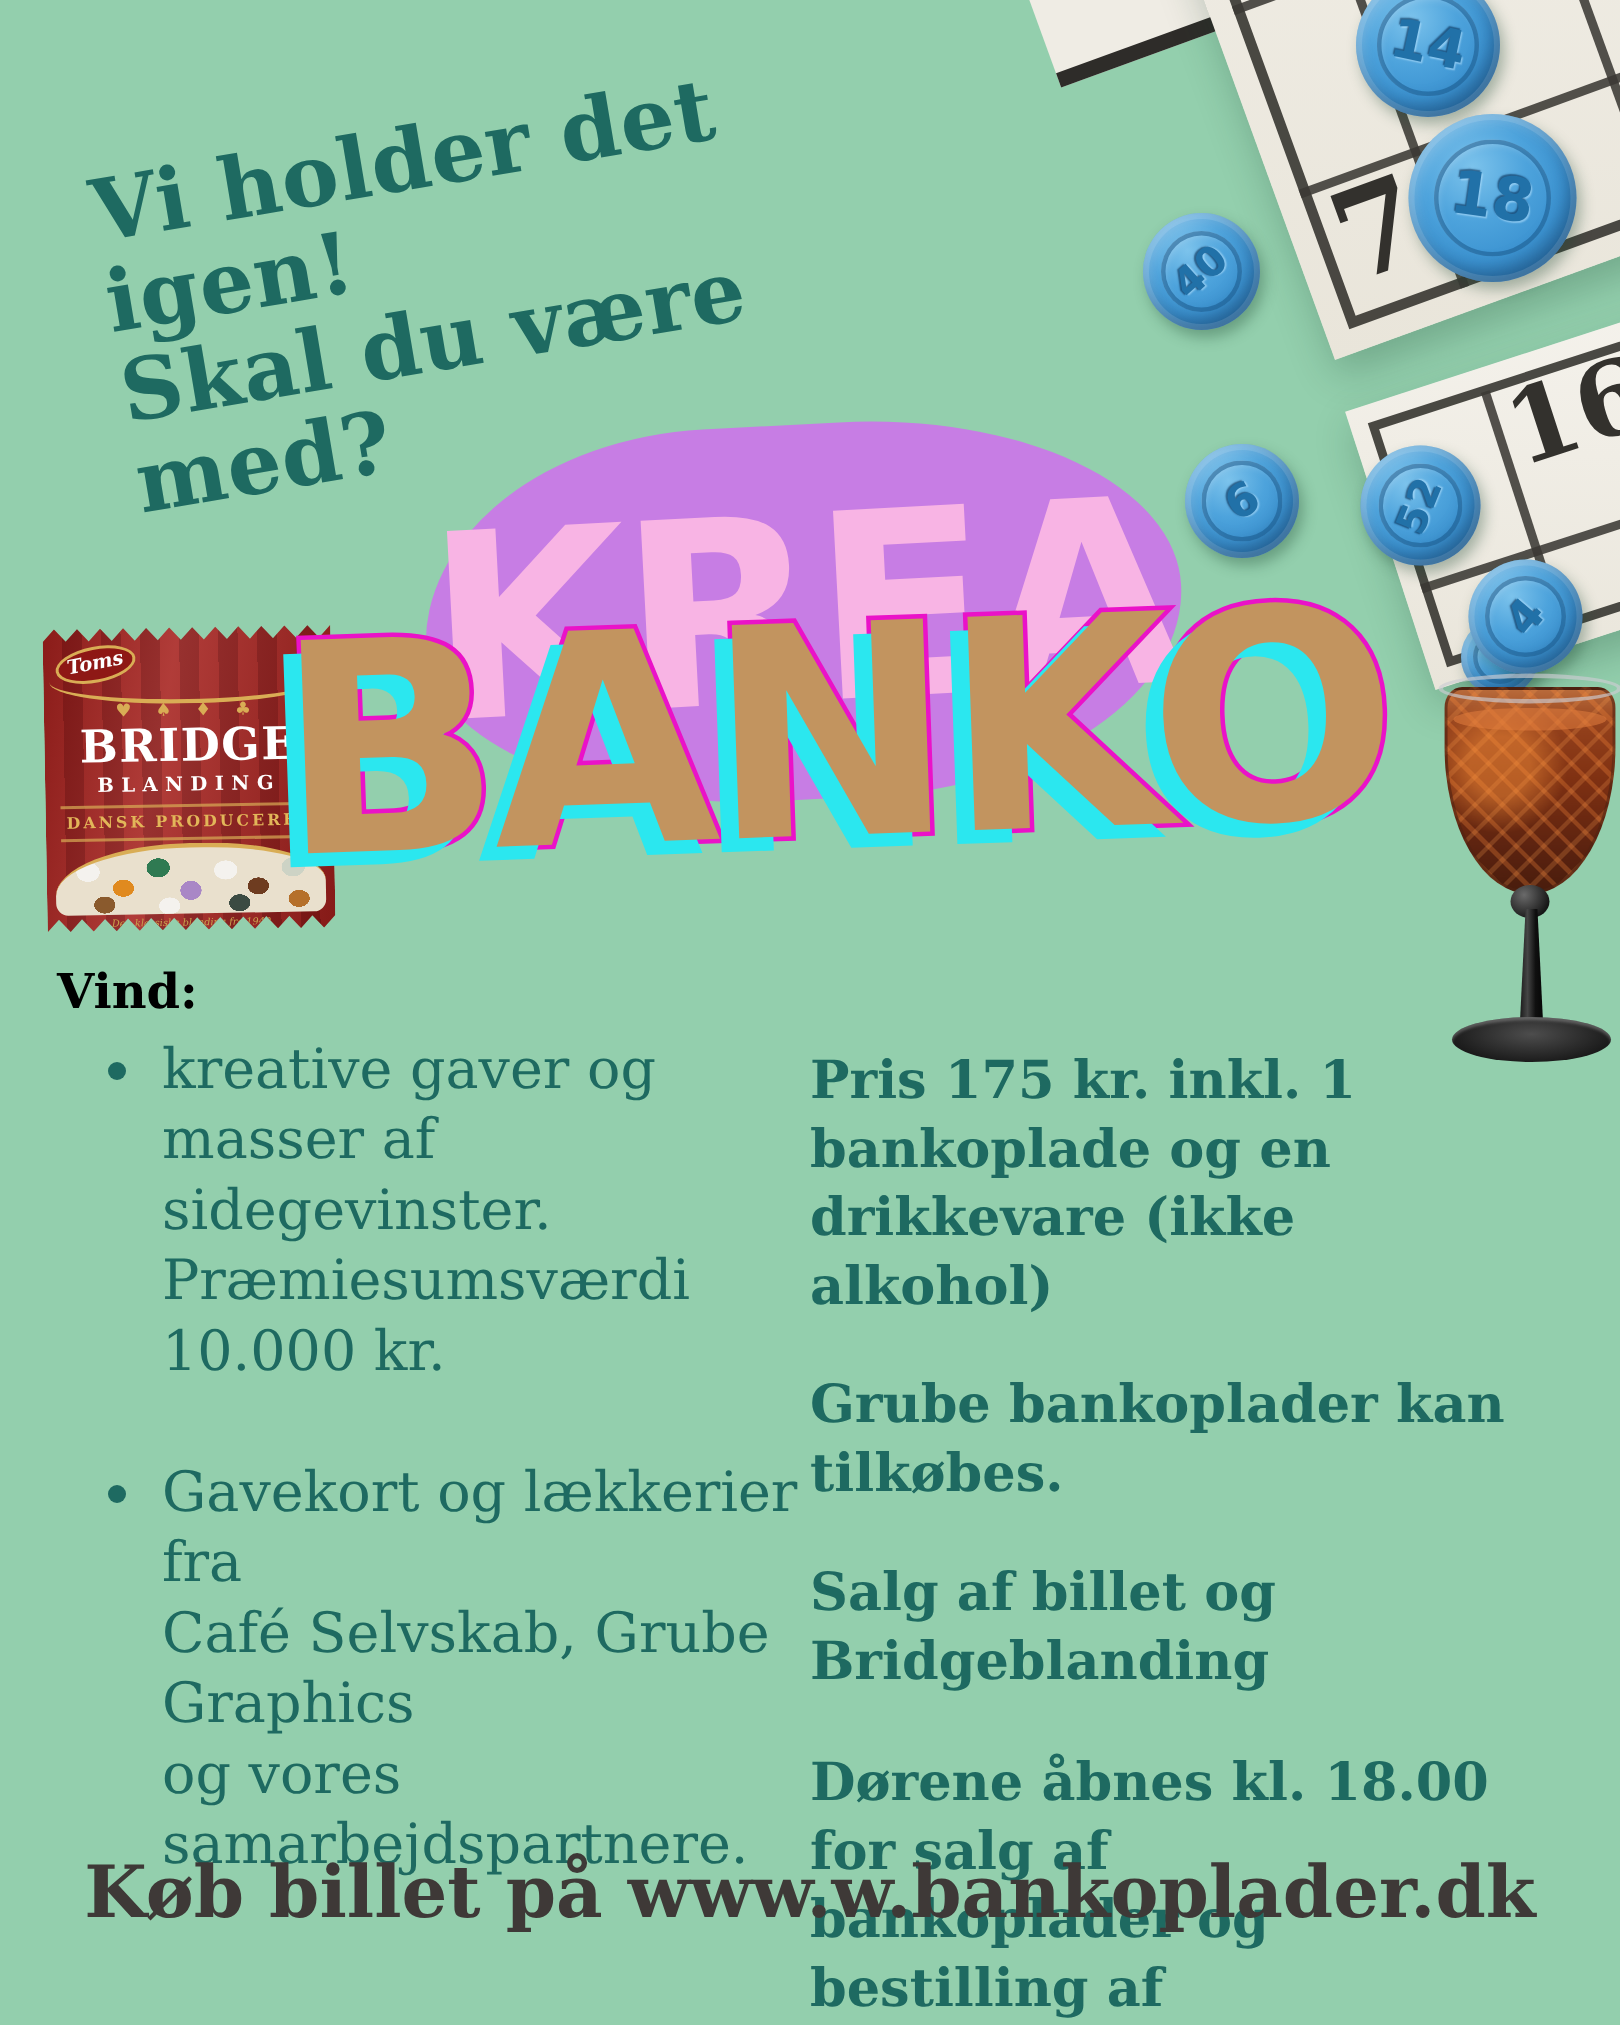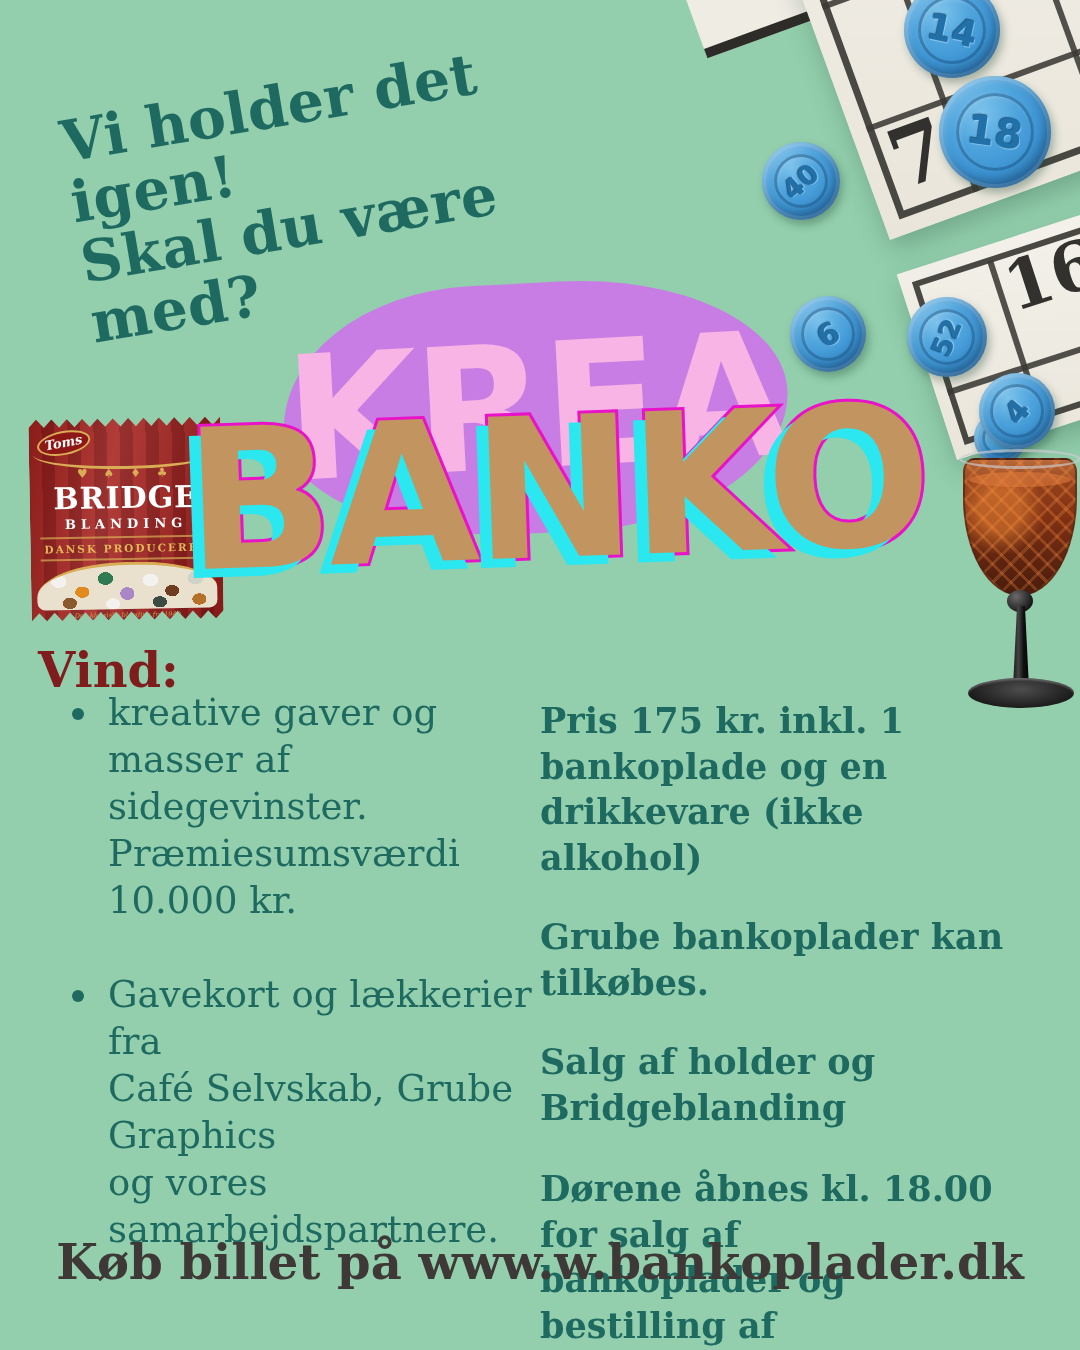--- a/index.html
+++ b/index.html
@@ -141,21 +141,21 @@
       radial-gradient(ellipse 10px 8px at 42% 88%, #f4f2ee 70%, transparent 71%),
       radial-gradient(ellipse 10px 8px at 68% 85%, #3b4b42 70%, transparent 71%),
       radial-gradient(ellipse 10px 8px at 90% 80%, #b5702a 70%, transparent 71%),
       #e9e0cd; }
   .bag-tagline{ position:absolute; left:0; right:0; bottom:3px; text-align:center;
     color:#caa34e; font-style:italic; font-size:6.5px; z-index:1; }
   
   .date-block{ position:absolute; left:318px; top:556px; width:424px; z-index:4; text-align:center;
     color:#1e6a61; font-weight:bold; font-size:50px; line-height:1.32; }
   
-  .vind-heading{ position:absolute; left:38px; top:642px; color:#7f1d1d; font-weight:bold; font-size:48px; }
+  .vind-heading{ position:absolute; left:38px; top:642px; color:#000000; font-weight:bold; font-size:32px; }
   .bullet-list{ position:absolute; left:72px; top:690px; width:480px; color:#1e6a61; }
   .bullet-item{ display:flex; margin-bottom:47px; }
   .bullet-dot{ width:12px; height:12px; border-radius:50%; background:#1e6a61; margin:18px 24px 0 0; flex:none; }
   .bullet-text{ font-weight:normal; font-size:37px; line-height:1.27; }
   
   .info-col{ position:absolute; left:540px; top:698px; width:470px; color:#1e6a61; }
   .info-par{ font-weight:bold; font-size:35px; line-height:1.3; margin:0 0 34px 0; }
   .info-par.p3{ margin-bottom:36px; } .info-par.p4{ margin-bottom:0; }
   
   .footer-line{ position:absolute; left:0; right:0; top:1234px; text-align:center;
@@ -245,19 +245,19 @@
     </div>
     <div class="bullet-item">
       <span class="bullet-dot"></span>
       <div class="bullet-text">Gavekort og lækkerier fra<br>Café Selvskab, Grube Graphics<br>og vores samarbejdspartnere.</div>
     </div>
   </div>
 
   <div class="info-col">
     <p class="info-par p1">Pris 175 kr. inkl. 1 bankoplade og en<br>drikkevare (ikke alkohol)</p>
     <p class="info-par p2">Grube bankoplader kan tilkøbes.</p>
-    <p class="info-par p3">Salg af holder og Bridgeblanding</p>
+    <p class="info-par p3">Salg af billet og Bridgeblanding</p>
     <p class="info-par p4">Dørene åbnes kl. 18.00 for salg af<br>bankoplader og bestilling af<br>drikkevarer.</p>
   </div>
 
   <div class="footer-line">Køb billet på www.w.bankoplader.dk</div>
 
 </div>
 
 </body></html>

